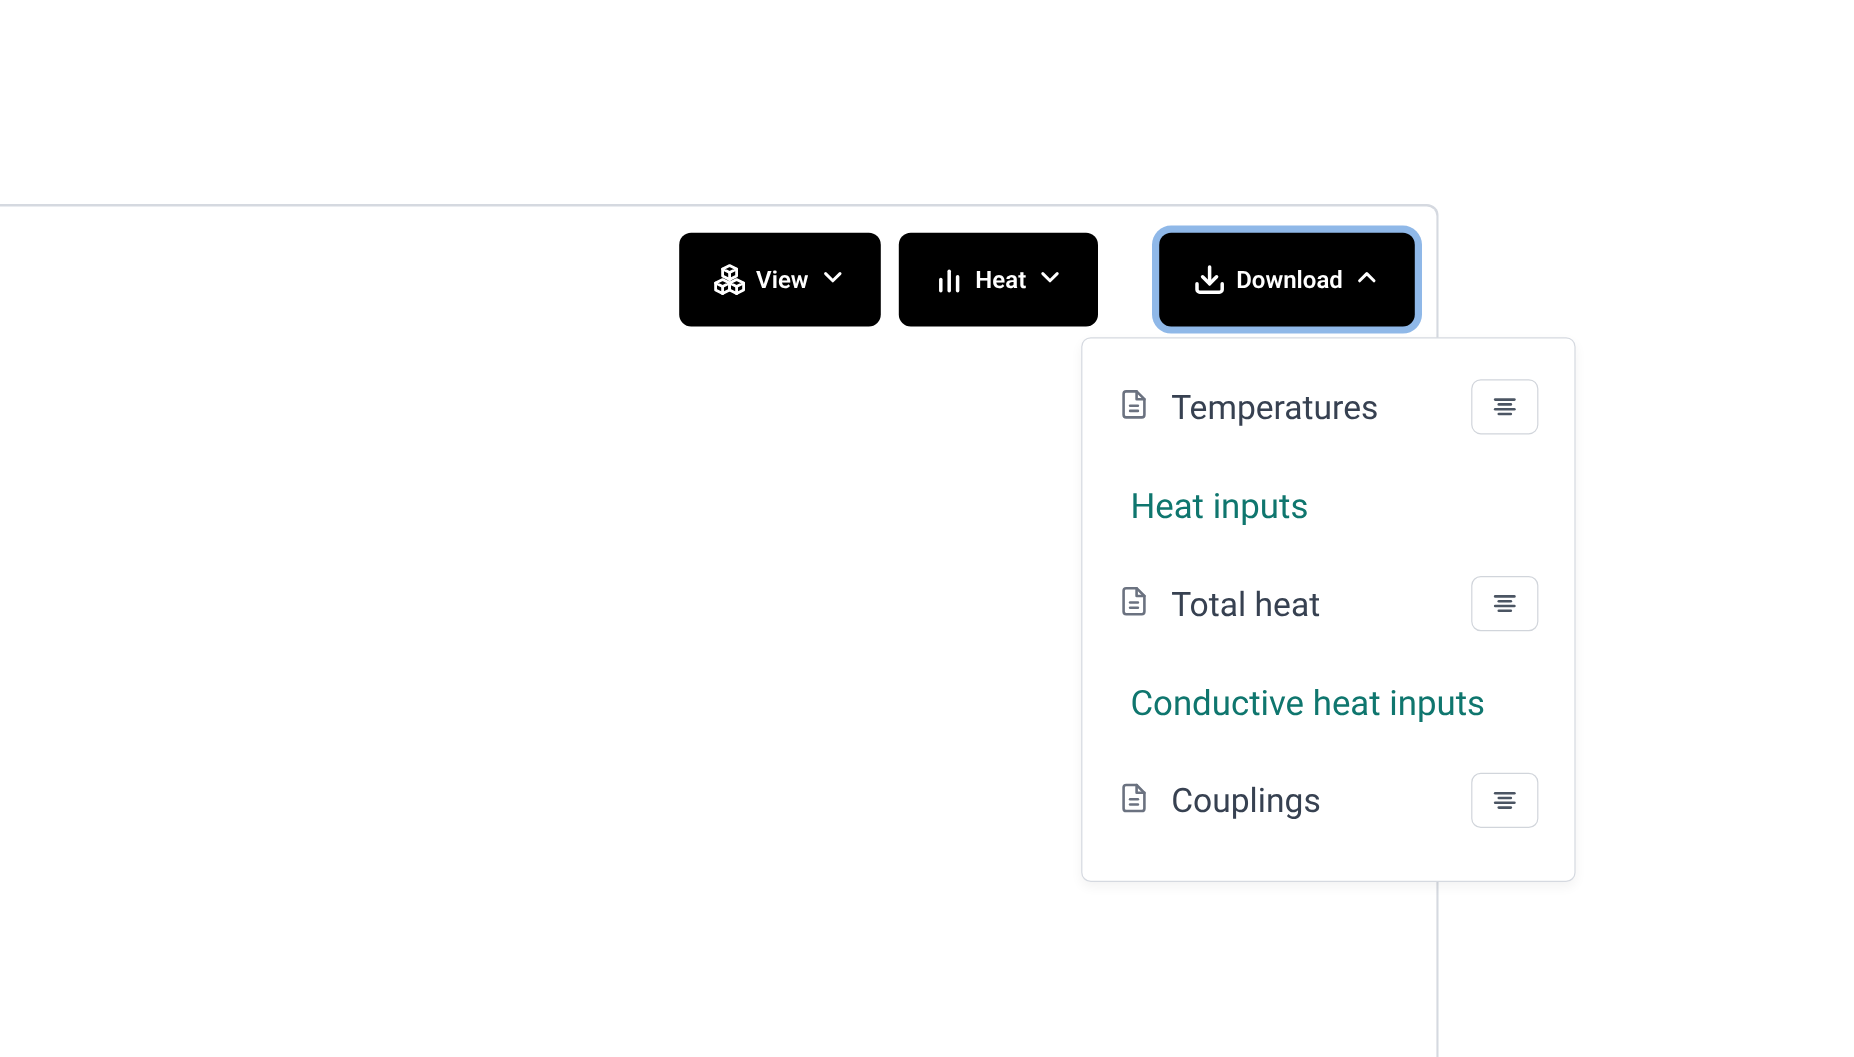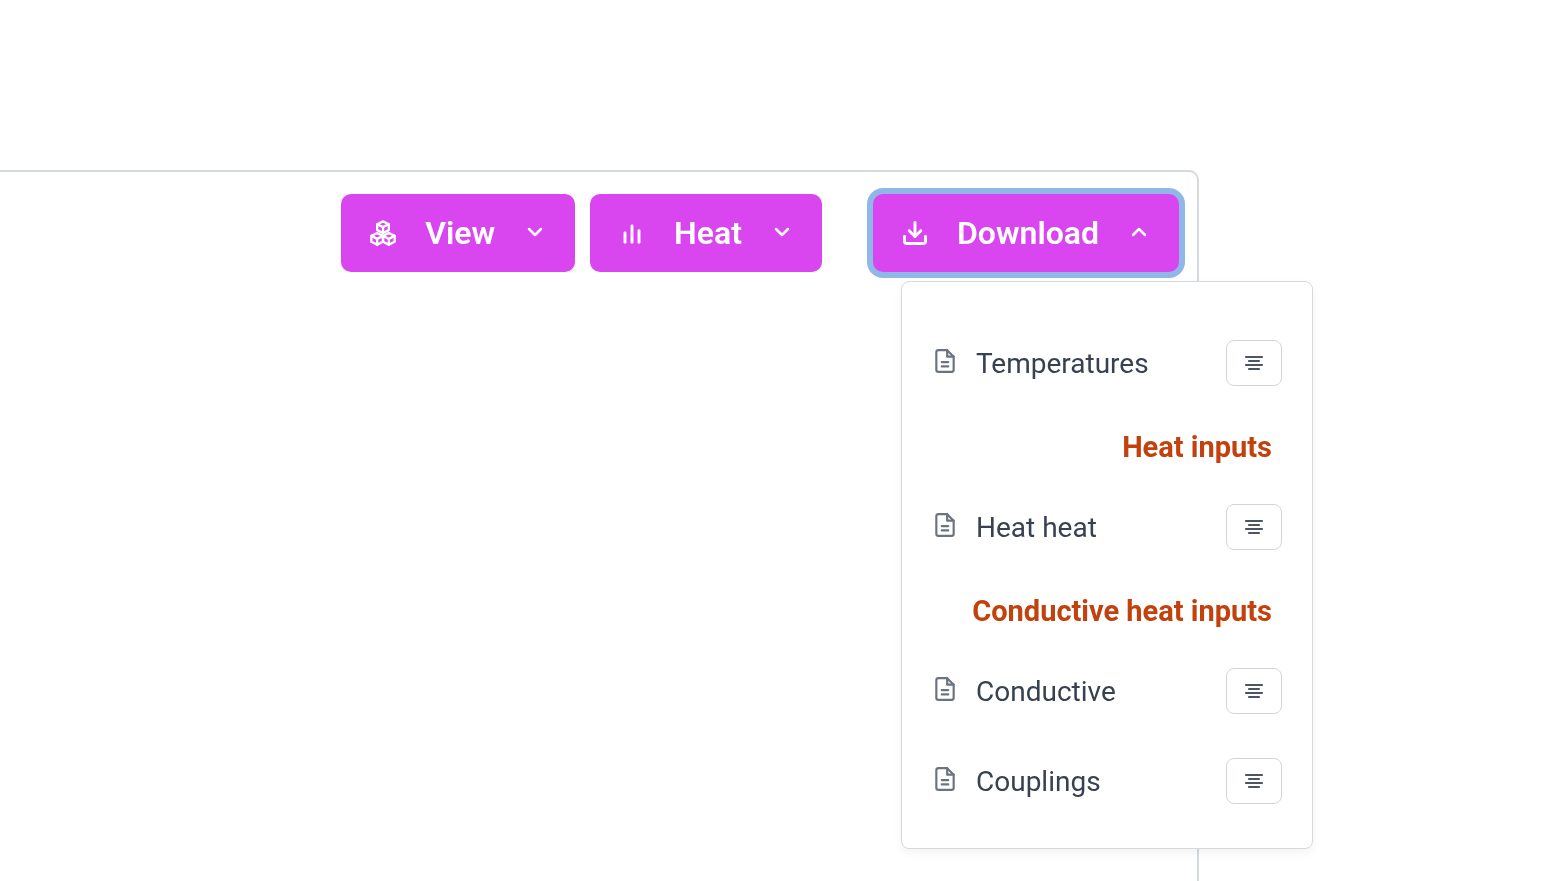--- a/index.html
+++ b/index.html
@@ -29,28 +29,28 @@
   .toolbar {
     position: absolute;
     top: 22px;
     right: 18px;
     display: flex;
     gap: 15px;
   }
   .btn {
     display: inline-flex;
     align-items: center;
-    gap: 28px;
-    background: #d946ef;
+    gap: 8px;
+    background: #000000;
     color: #ffffff;
     border: none;
     border-radius: 10px;
     padding: 0 28px;
     height: 78px;
-    font-size: 32px;
+    font-size: 20px;
     font-weight: 600;
     cursor: pointer;
     font-family: inherit;
   }
   .btn.active {
     box-shadow: 0 0 0 6px #8fb8e8;
     margin-left: 36px;
   }
   .btn .icon {
     display: inline-flex;
@@ -66,21 +66,21 @@
     height: 24px;
   }
   .dropdown {
     position: absolute;
     top: 281px;
     left: 901px;
     width: 412px;
     background: #ffffff;
     border: 1px solid #d5d9e0;
     border-radius: 8px;
-    padding: 36px 0 22px 0;
+    padding: 12px 0 22px 0;
     box-shadow: 0 4px 10px rgba(0,0,0,0.05);
   }
   .menu-item {
     display: flex;
     align-items: center;
     justify-content: space-between;
     padding: 0 30px;
     height: 90px;
     cursor: pointer;
   }
@@ -95,23 +95,22 @@
     stroke: #6b7280;
   }
   .menu-item .label {
     font-size: 28px;
     color: #374151;
     font-weight: 400;
   }
   .section-header {
     padding: 22px 40px 18px 40px;
     font-size: 29px;
-    font-weight: 700;
-    color: #c2410c;
-    text-align: right;
+    font-weight: 400;
+    color: #0f766e;
   }
   .align-btn {
     display: inline-flex;
     align-items: center;
     justify-content: center;
     width: 56px;
     height: 46px;
     border: 1px solid #d1d5db;
     border-radius: 8px;
     background: #ffffff;
@@ -215,55 +214,34 @@
   <div class="menu-item">
     <div class="left">
       <span class="doc-icon">
         <svg viewBox="0 0 24 24" fill="none" stroke="currentColor" stroke-width="2" stroke-linecap="round" stroke-linejoin="round">
           <path d="M14 2H6a2 2 0 0 0-2 2v16a2 2 0 0 0 2 2h12a2 2 0 0 0 2-2V8z"></path>
           <polyline points="14 2 14 8 20 8"></polyline>
           <line x1="9" y1="13" x2="15" y2="13"></line>
           <line x1="9" y1="17" x2="15" y2="17"></line>
         </svg>
       </span>
-      <span class="label">Heat heat</span>
+      <span class="label">Total heat</span>
     </div>
     <button class="align-btn">
       <svg viewBox="0 0 24 24" fill="none" stroke="currentColor" stroke-width="2.2" stroke-linecap="round" stroke-linejoin="round">
         <line x1="4" y1="6" x2="20" y2="6"></line>
         <line x1="7" y1="10" x2="17" y2="10"></line>
         <line x1="4" y1="14" x2="20" y2="14"></line>
         <line x1="7" y1="18" x2="17" y2="18"></line>
       </svg>
     </button>
   </div>
 
   <div class="section-header">Conductive heat inputs</div>
 
-  <div class="menu-item">
-    <div class="left">
-      <span class="doc-icon">
-        <svg viewBox="0 0 24 24" fill="none" stroke="currentColor" stroke-width="2" stroke-linecap="round" stroke-linejoin="round">
-          <path d="M14 2H6a2 2 0 0 0-2 2v16a2 2 0 0 0 2 2h12a2 2 0 0 0 2-2V8z"></path>
-          <polyline points="14 2 14 8 20 8"></polyline>
-          <line x1="9" y1="13" x2="15" y2="13"></line>
-          <line x1="9" y1="17" x2="15" y2="17"></line>
-        </svg>
-      </span>
-      <span class="label">Conductive</span>
-    </div>
-    <button class="align-btn">
-      <svg viewBox="0 0 24 24" fill="none" stroke="currentColor" stroke-width="2.2" stroke-linecap="round" stroke-linejoin="round">
-        <line x1="4" y1="6" x2="20" y2="6"></line>
-        <line x1="7" y1="10" x2="17" y2="10"></line>
-        <line x1="4" y1="14" x2="20" y2="14"></line>
-        <line x1="7" y1="18" x2="17" y2="18"></line>
-      </svg>
-    </button>
-  </div>
 
   <div class="menu-item">
     <div class="left">
       <span class="doc-icon">
         <svg viewBox="0 0 24 24" fill="none" stroke="currentColor" stroke-width="2" stroke-linecap="round" stroke-linejoin="round">
           <path d="M14 2H6a2 2 0 0 0-2 2v16a2 2 0 0 0 2 2h12a2 2 0 0 0 2-2V8z"></path>
           <polyline points="14 2 14 8 20 8"></polyline>
           <line x1="9" y1="13" x2="15" y2="13"></line>
           <line x1="9" y1="17" x2="15" y2="17"></line>
         </svg>

